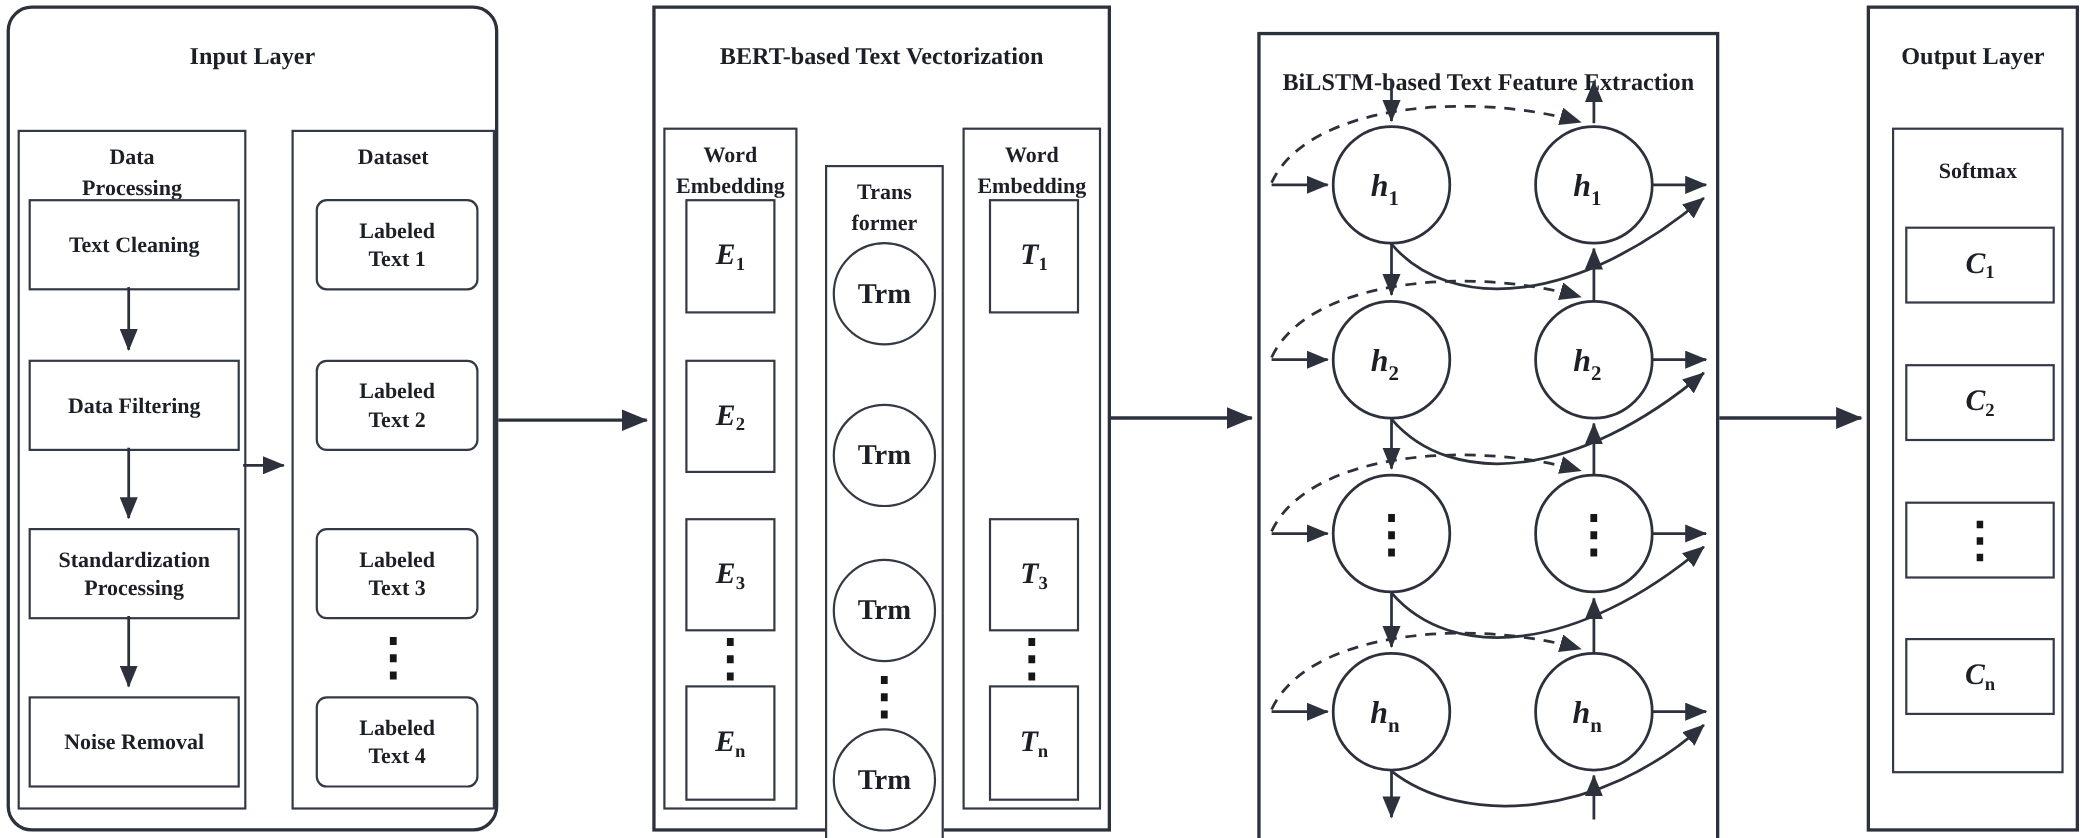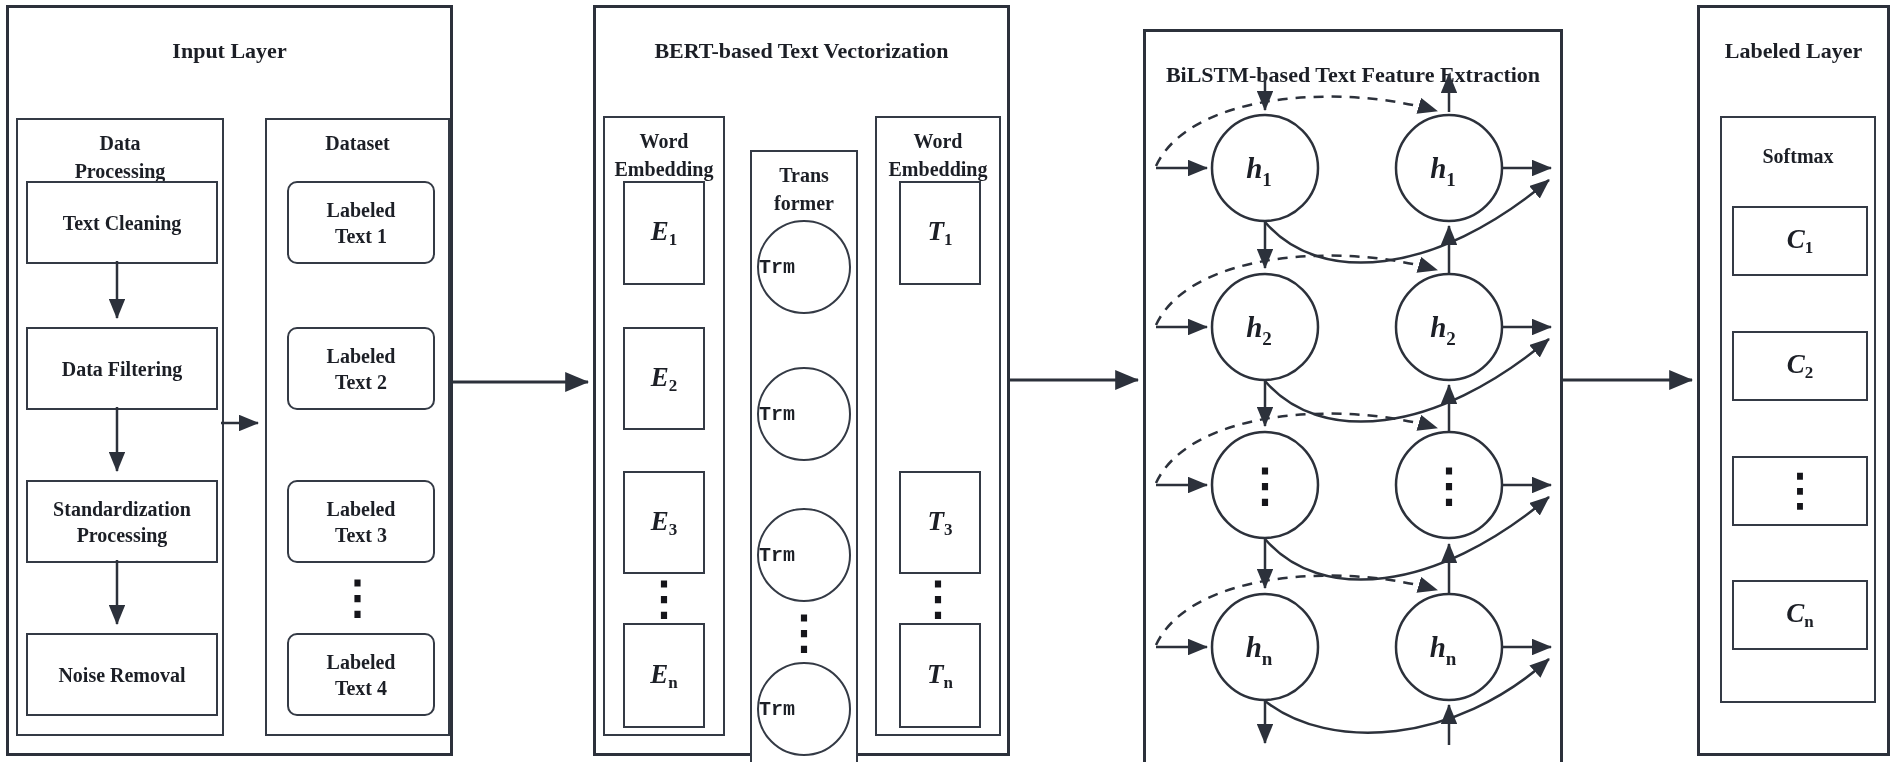--- a/index.html
+++ b/index.html
@@ -16,39 +16,39 @@
   .box {
     position:absolute; border:2.5px solid #343a45; background:#ffffff;
     display:flex; align-items:center; justify-content:center;
     text-align:center; font-weight:700; font-size:20px; line-height:1.3; white-space:pre-line;
   }
   .rounded { border-radius:10px; }
   .math i { font-style:italic; font-weight:700; font-size:27px; }
   .math sub { font-style:normal; font-weight:700; font-size:17px; }
   .trm {
     position:absolute; width:94px; height:94px; border:2.5px solid #343a45; border-radius:50%;
-    background:#ffffff; display:flex; align-items:center; justify-content:flex-start;
-    font-weight:700; font-size:20px;font-family:Liberation Mono, monospace;
+    background:#ffffff; display:flex; align-items:center; justify-content:center;
+    font-weight:700; font-size:26px;
   }
   .vdots { position:absolute; left:0; right:0; text-align:center; font-weight:700; font-size:46px; line-height:1; color:#15151a; }
   .vdots-inline { font-weight:700; font-size:44px; line-height:0.9; color:#15151a; }
   .ln  { stroke:#2c313b; stroke-width:2.5; fill:none; }
   .ln3 { stroke:#2c313b; stroke-width:3;   fill:none; }
   .dash { stroke-dasharray:10 8; }
   .circ { fill:#ffffff; stroke:#2c313b; stroke-width:2.5; }
   .hbase  { font-family:"Liberation Serif",serif; font-style:italic; font-weight:700; font-size:29px; fill:#1c1f26; }
   .hsub   { font-family:"Liberation Serif",serif; font-style:normal; font-weight:700; font-size:19px; fill:#1c1f26; }
   .svgdots{ font-family:"Liberation Serif",serif; font-weight:700; font-size:46px; fill:#15151a; }
 </style>
 </head>
 <body>
 
 <div class="canvas">
 
-  <section class="panel" style="left:6px; top:5px; width:447px; height:751px;">
+  <section class="panel" style="left:6px; top:5px; width:447px; height:751px;border-radius:23px;">
     <div class="panel-title">Input Layer</div>
 
     <div class="subbox" style="left:7px; top:110px; width:208px; height:618px;">
       <div class="sub-title">Data
 Processing</div>
       <div class="box" style="left:8px; top:61px;  width:192px; height:83px;">Text Cleaning</div>
       <div class="box" style="left:8px; top:207px; width:192px; height:83px;">Data Filtering</div>
       <div class="box" style="left:8px; top:360px; width:192px; height:83px;">Standardization
 Processing</div>
       <div class="box" style="left:8px; top:513px; width:192px; height:83px;">Noise Removal</div>
@@ -107,21 +107,21 @@
       <div class="vdots" style="top:458px;">⋮</div>
       <div class="box math" style="left:22px; top:505px; width:82px; height:105px;"><span><i>T</i><sub>n</sub></span></div>
     </div>
   </section>
 
   <section class="panel" style="left:1143px; top:5px; width:420px; height:751px;margin-top:24px;">
     <div class="panel-title">BiLSTM-based Text Feature Extraction</div>
   </section>
 
   <section class="panel" style="left:1697px; top:5px; width:193px; height:751px;">
-    <div class="panel-title">Labeled Layer</div>
+    <div class="panel-title">Output Layer</div>
     <div class="subbox" style="left:20px; top:108px; width:156px; height:587px;">
       <div class="sub-title" style="margin-top:24px;">Softmax</div>
       <div class="box math" style="left:10px; top:88px;  width:136px; height:70px;text-align:right;"><span><i>C</i><sub>1</sub></span></div>
       <div class="box math" style="left:10px; top:213px; width:136px; height:70px;"><span><i>C</i><sub>2</sub></span></div>
       <div class="box" style="left:10px; top:338px; width:136px; height:70px;"><span class="vdots-inline">⋮</span></div>
       <div class="box math" style="left:10px; top:462px; width:136px; height:70px;"><span><i>C</i><sub>n</sub></span></div>
     </div>
   </section>
 
   <svg class="overlay" width="1893" height="762" viewBox="0 0 1893 762">

